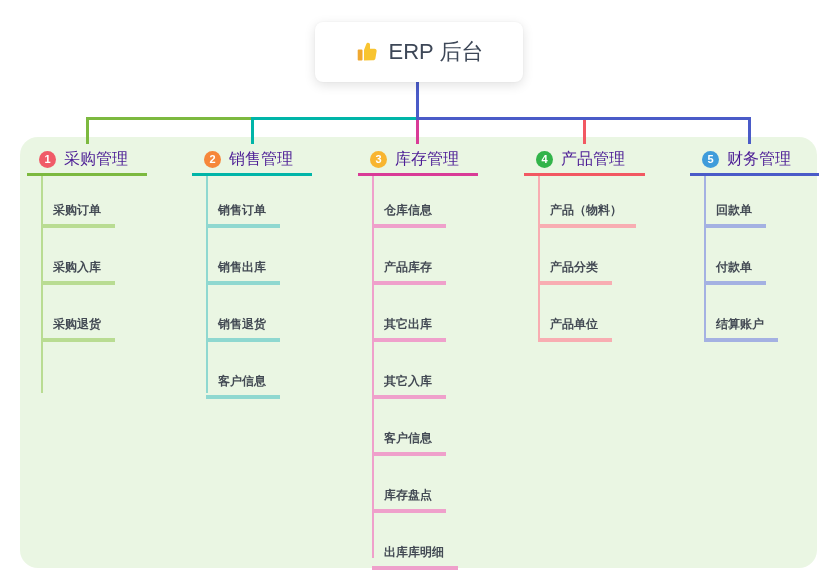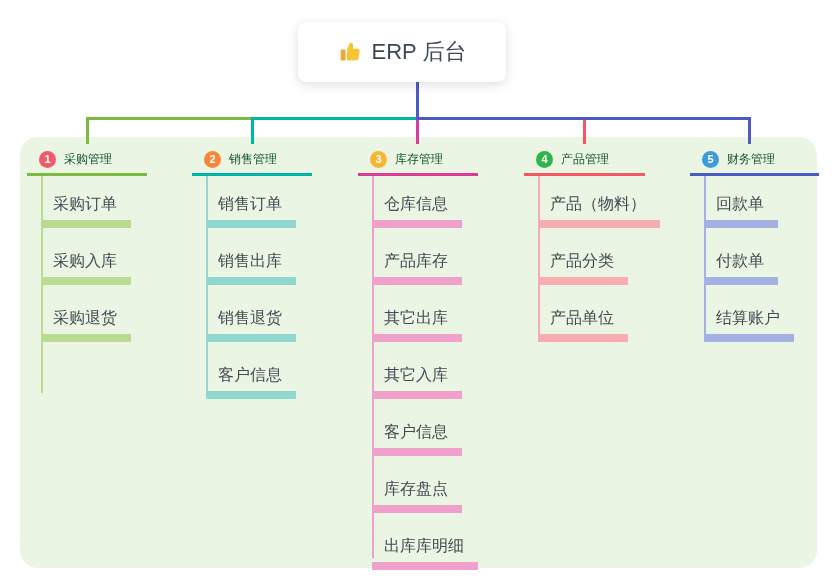--- a/index.html
+++ b/index.html
@@ -5,46 +5,46 @@
   html,body{margin:0;padding:0;background:#ffffff;}
   .canvas{
     position:relative;width:839px;height:588px;background:#ffffff;overflow:hidden;
     font-family:"Liberation Sans","DejaVu Sans",sans-serif;
   }
   .panel{
     position:absolute;left:20px;top:137px;width:797px;height:431px;
     background:#eaf6e3;border-radius:18px;
   }
   .root-card{
-    position:absolute;left:298px;top:22px;width:208px;height:60px;
+    position:absolute;left:315px;top:22px;width:208px;height:60px;
     background:#ffffff;border-radius:8px;
     box-shadow:0 3px 12px rgba(0,0,0,.12),0 0 2px rgba(0,0,0,.05);
     display:flex;align-items:center;justify-content:center;gap:10px;
     font-size:22px;color:#3d4757;z-index:5;cursor:default;
   }
   .root-card .thumb{width:24px;height:24px;display:block;}
   .line{position:absolute;z-index:1;}
   .branch{position:absolute;top:145px;z-index:2;}
   .branch-header{
     height:28px;border-bottom:3px solid #888;
     display:flex;align-items:center;gap:8px;padding-left:12px;box-sizing:content-box;
   }
   .badge{
     width:17px;height:17px;border-radius:50%;flex:0 0 auto;
     display:flex;align-items:center;justify-content:center;
     color:#ffffff;font-size:11px;font-weight:bold;line-height:1;
   }
-  .branch-label{font-size:12px;color:#14532d;white-space:nowrap;}
+  .branch-label{font-size:16px;color:#4c1d95;white-space:nowrap;}
   .spine{position:absolute;left:14px;top:31px;width:2px;}
   .children{position:relative;}
   .child{height:57px;display:flex;align-items:flex-end;margin-left:14px;}
   .child:first-child{height:52px;}
   .child-label{
-    display:inline-block;font-size:16px;color:#434a54;white-space:nowrap;
-    padding:0 14px 5px 12px;border-bottom:8px solid #be185d;
+    display:inline-block;font-size:12px;color:#434a54;white-space:nowrap;
+    padding:0 14px 5px 12px;border-bottom:4px solid #be185d;font-weight:bold;
   }
 </style>
 </head>
 <body>
 
 <div class="canvas">
   <div class="panel"></div>
 
   <div id="connectors">
       <div class="line" style="left: 416px; top: 82px; width: 3px; height: 38px; background: rgb(74, 91, 200);"></div>

